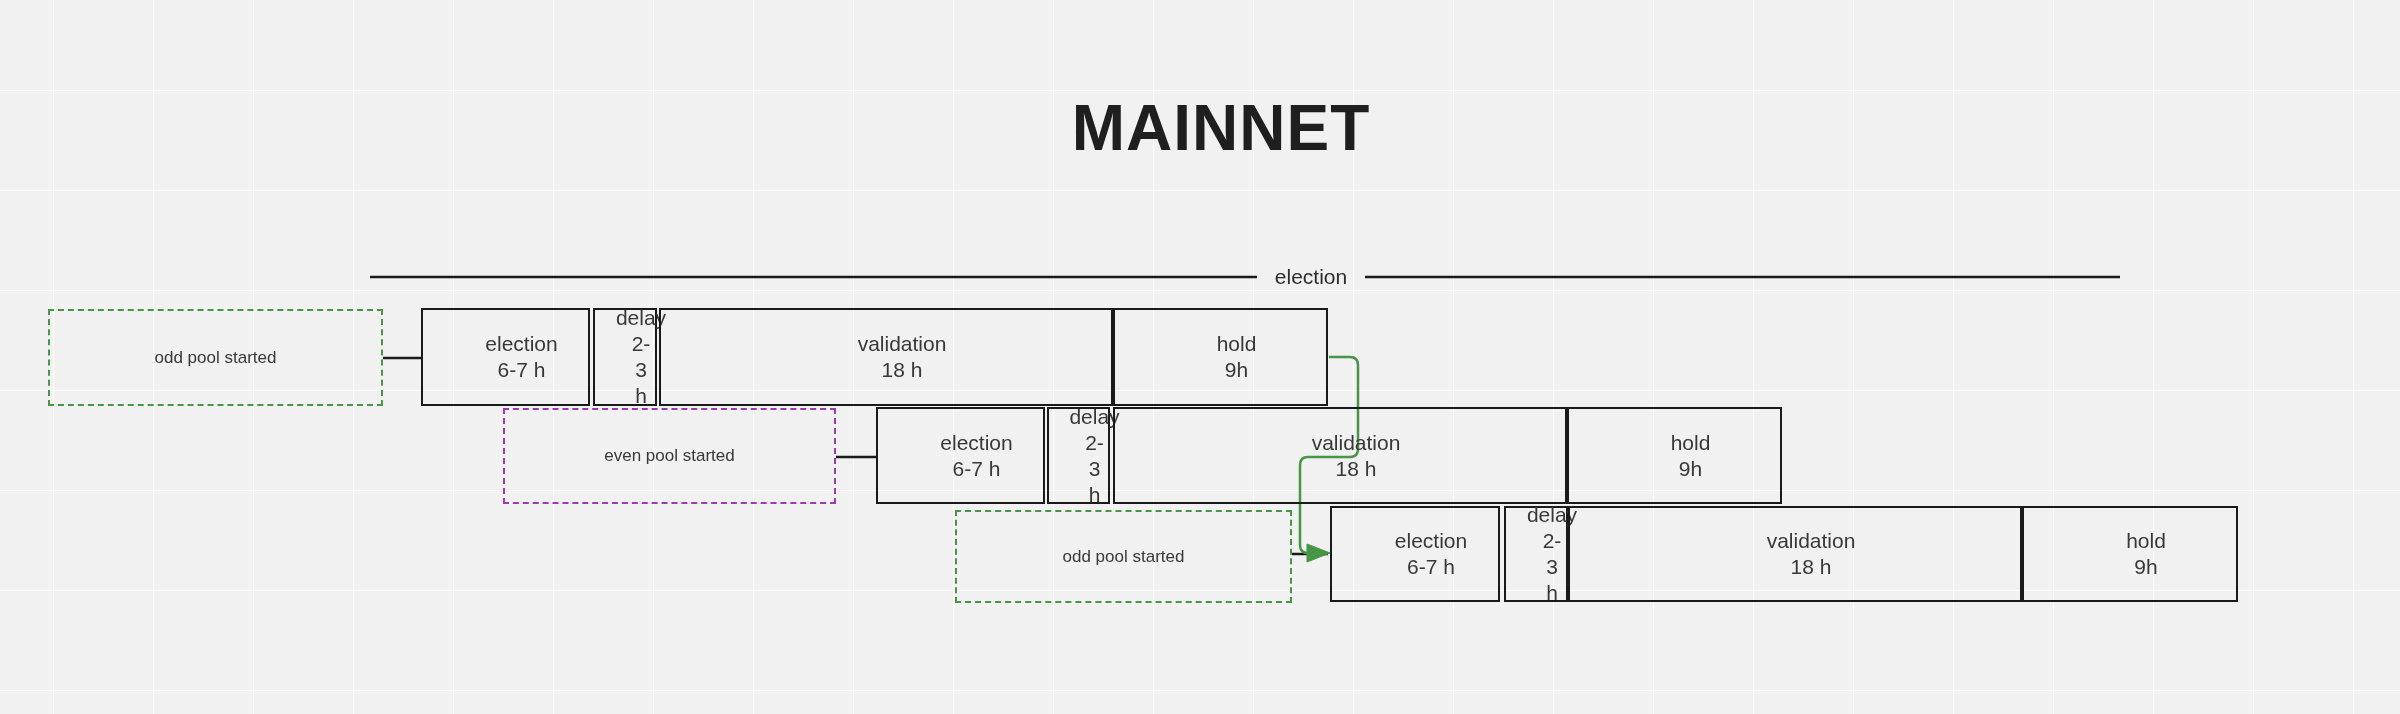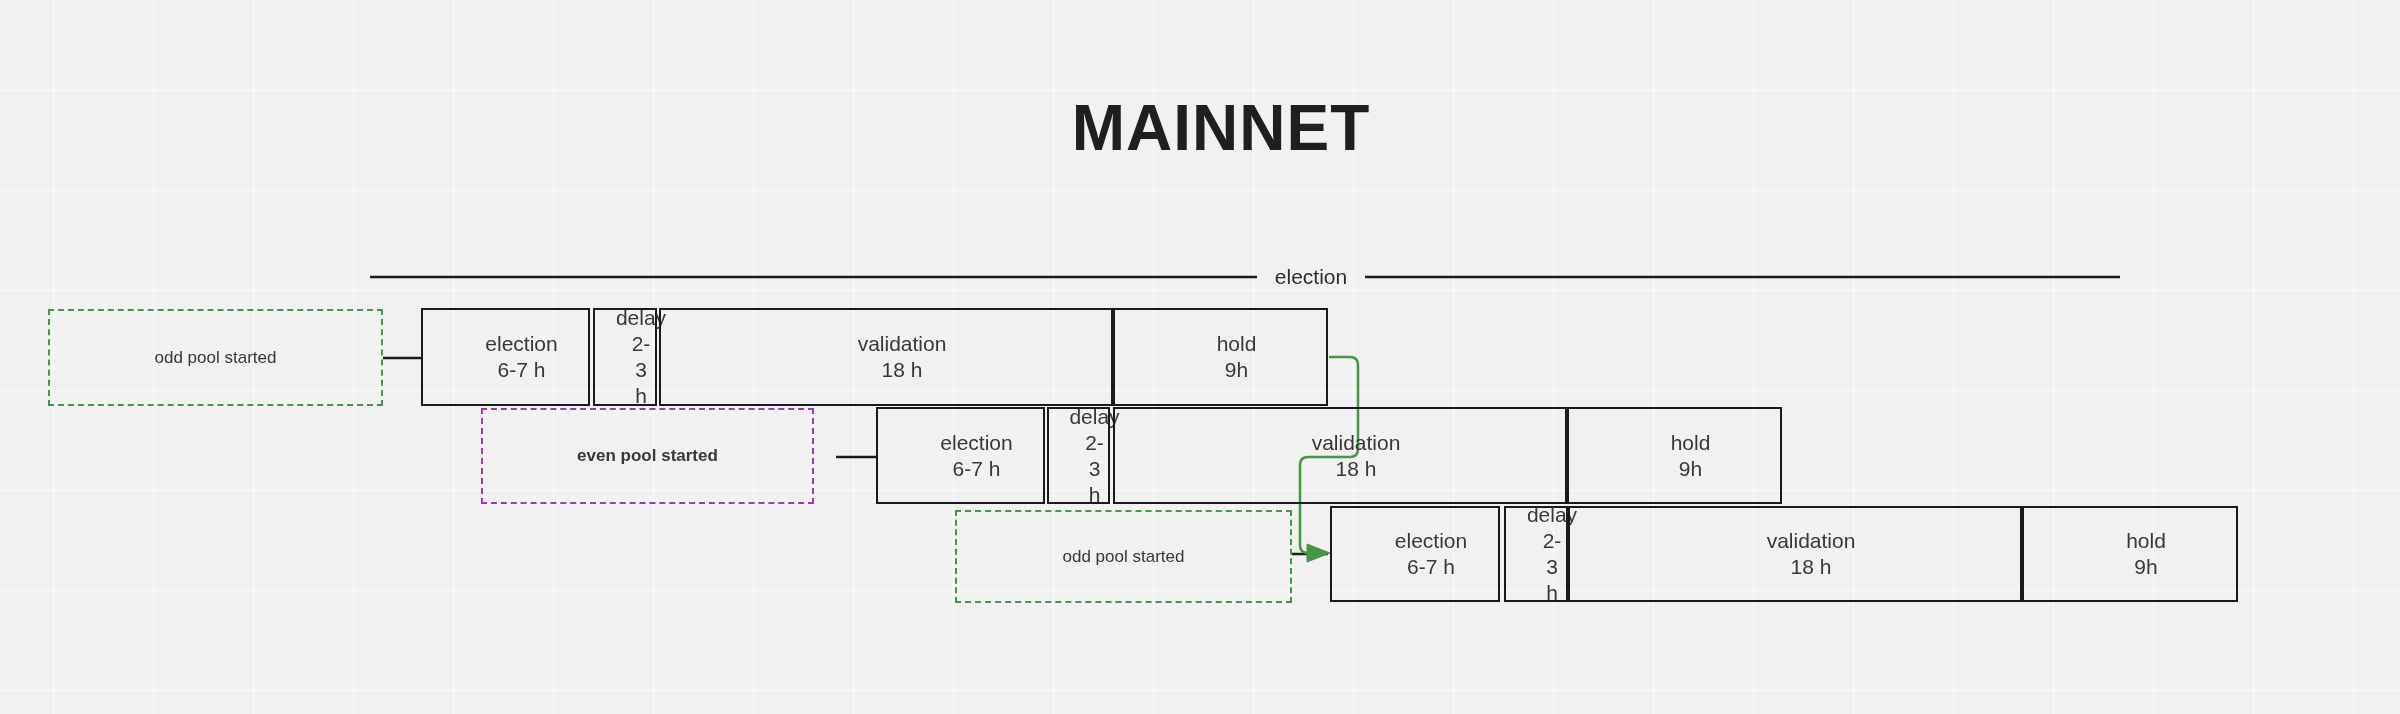--- a/index.html
+++ b/index.html
@@ -51,21 +51,21 @@
   .r1.delay{ left:593px; width:64px; }
   .r1.validation{ left:659px; width:454px; }
   .r1.hold{ left:1113px; width:215px; }
   .t1{ left:48px; top:309px; width:335px; height:97px; }
   
   .r2{ top:407px; height:97px; }
   .r2.election{ left:876px; width:169px; }
   .r2.delay{ left:1047px; width:63px; }
   .r2.validation{ left:1113px; width:454px; }
   .r2.hold{ left:1567px; width:215px; }
-  .t2{ left:481px; top:408px; width:333px; height:96px;font-weight:bold; }
+  .t2{ left:503px; top:408px; width:333px; height:96px; }
   
   .r3{ top:506px; height:96px; }
   .r3.election{ left:1330px; width:170px; }
   .r3.delay{ left:1504px; width:64px; }
   .r3.validation{ left:1568px; width:454px; }
   .r3.hold{ left:2022px; width:216px; }
   .t3{ left:955px; top:510px; width:337px; height:93px; }
 </style>
 </head>
 <body>

